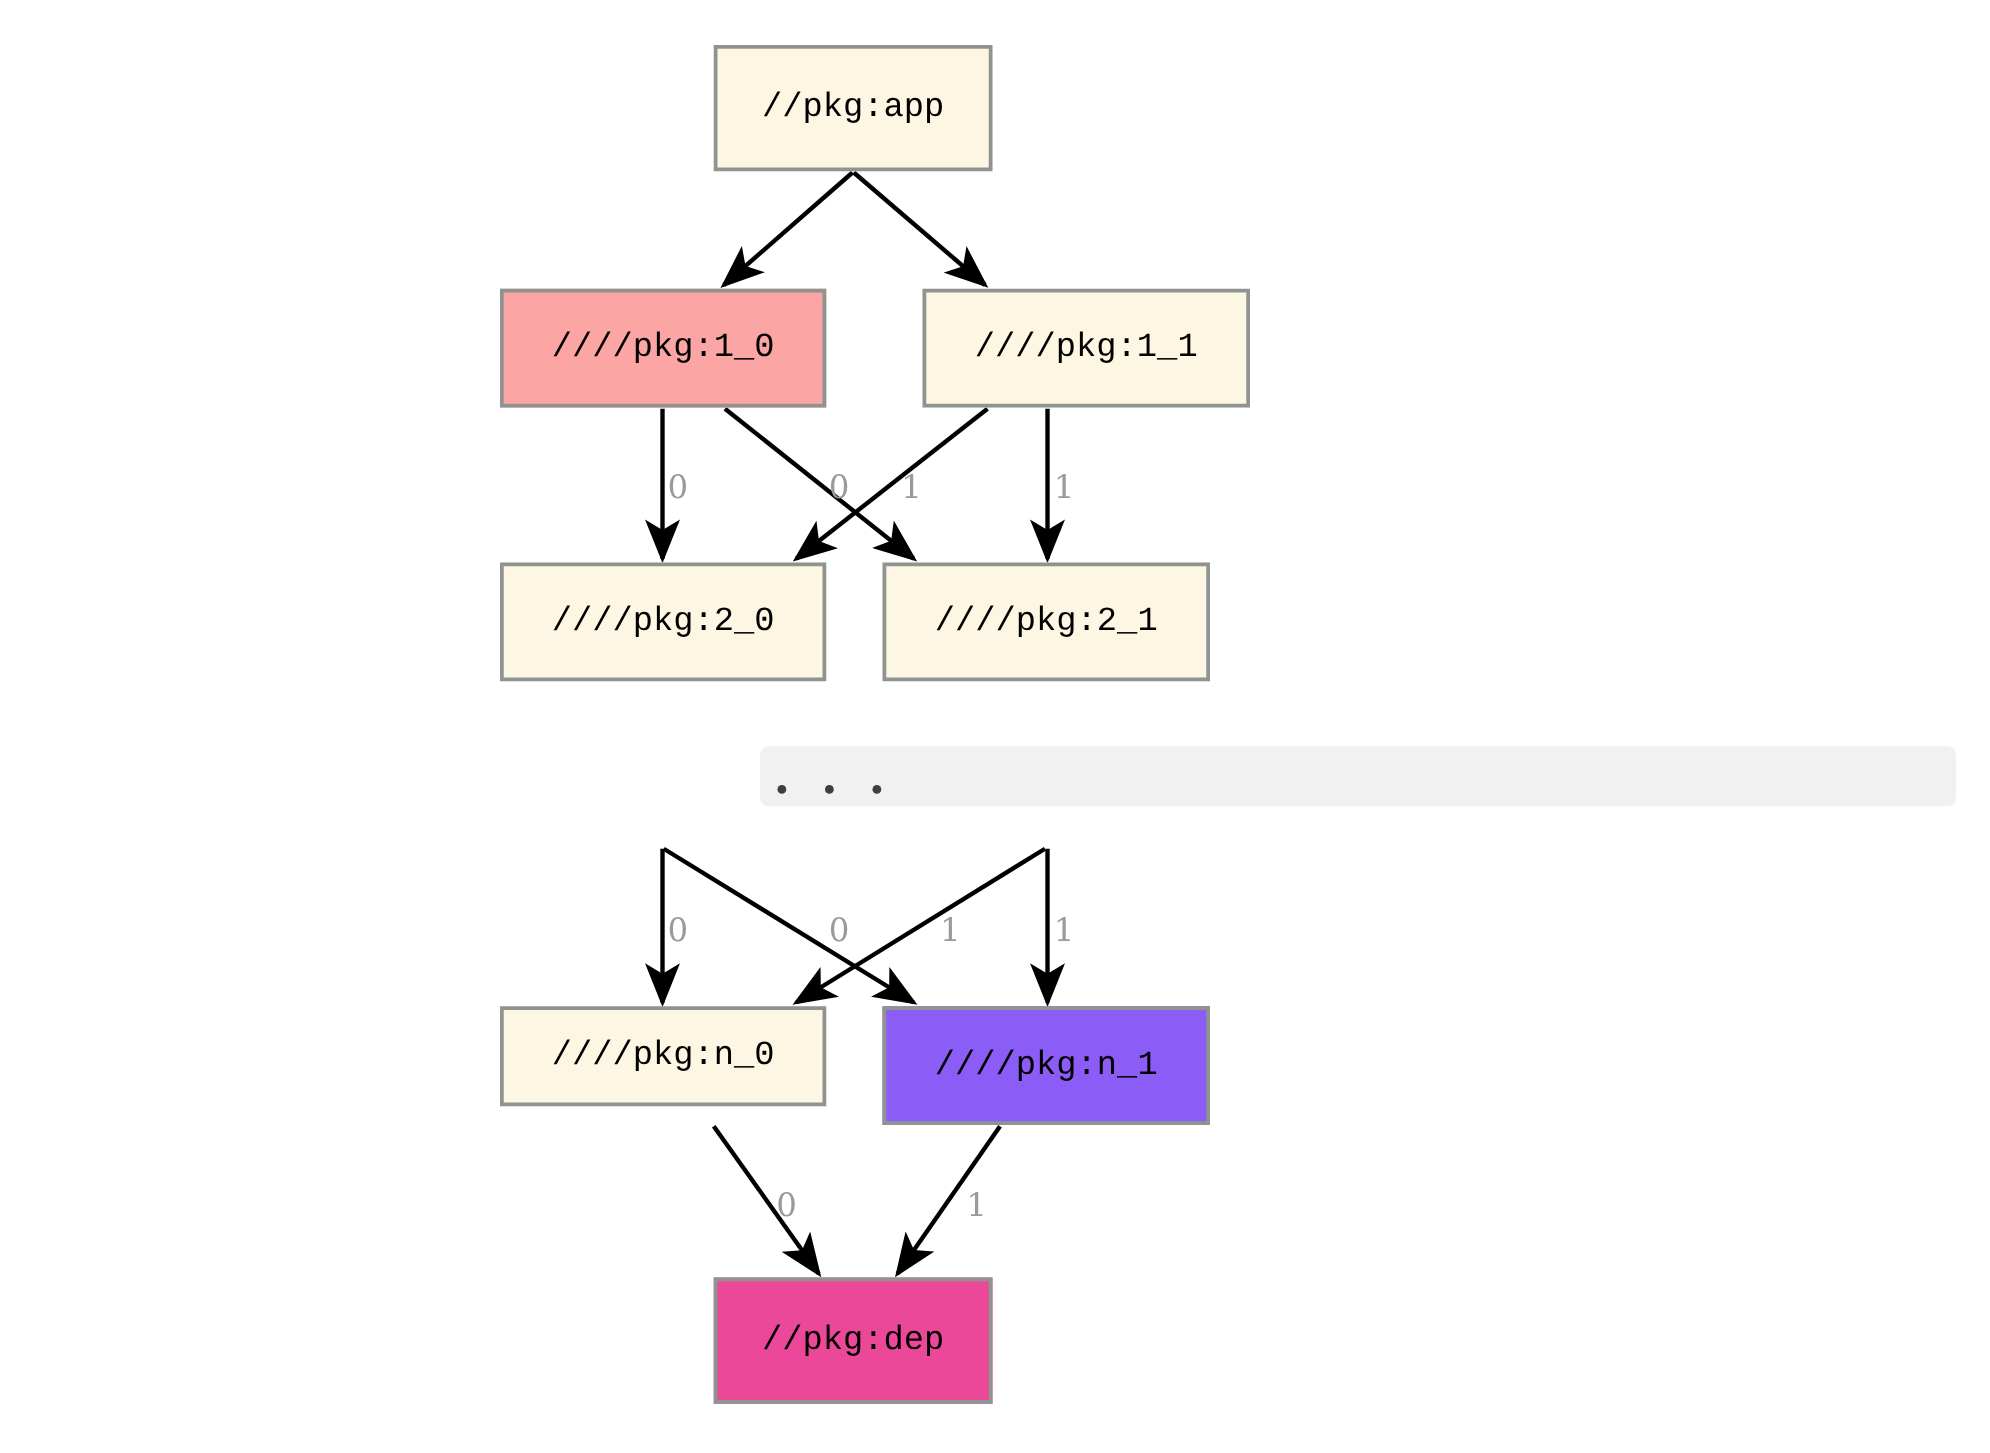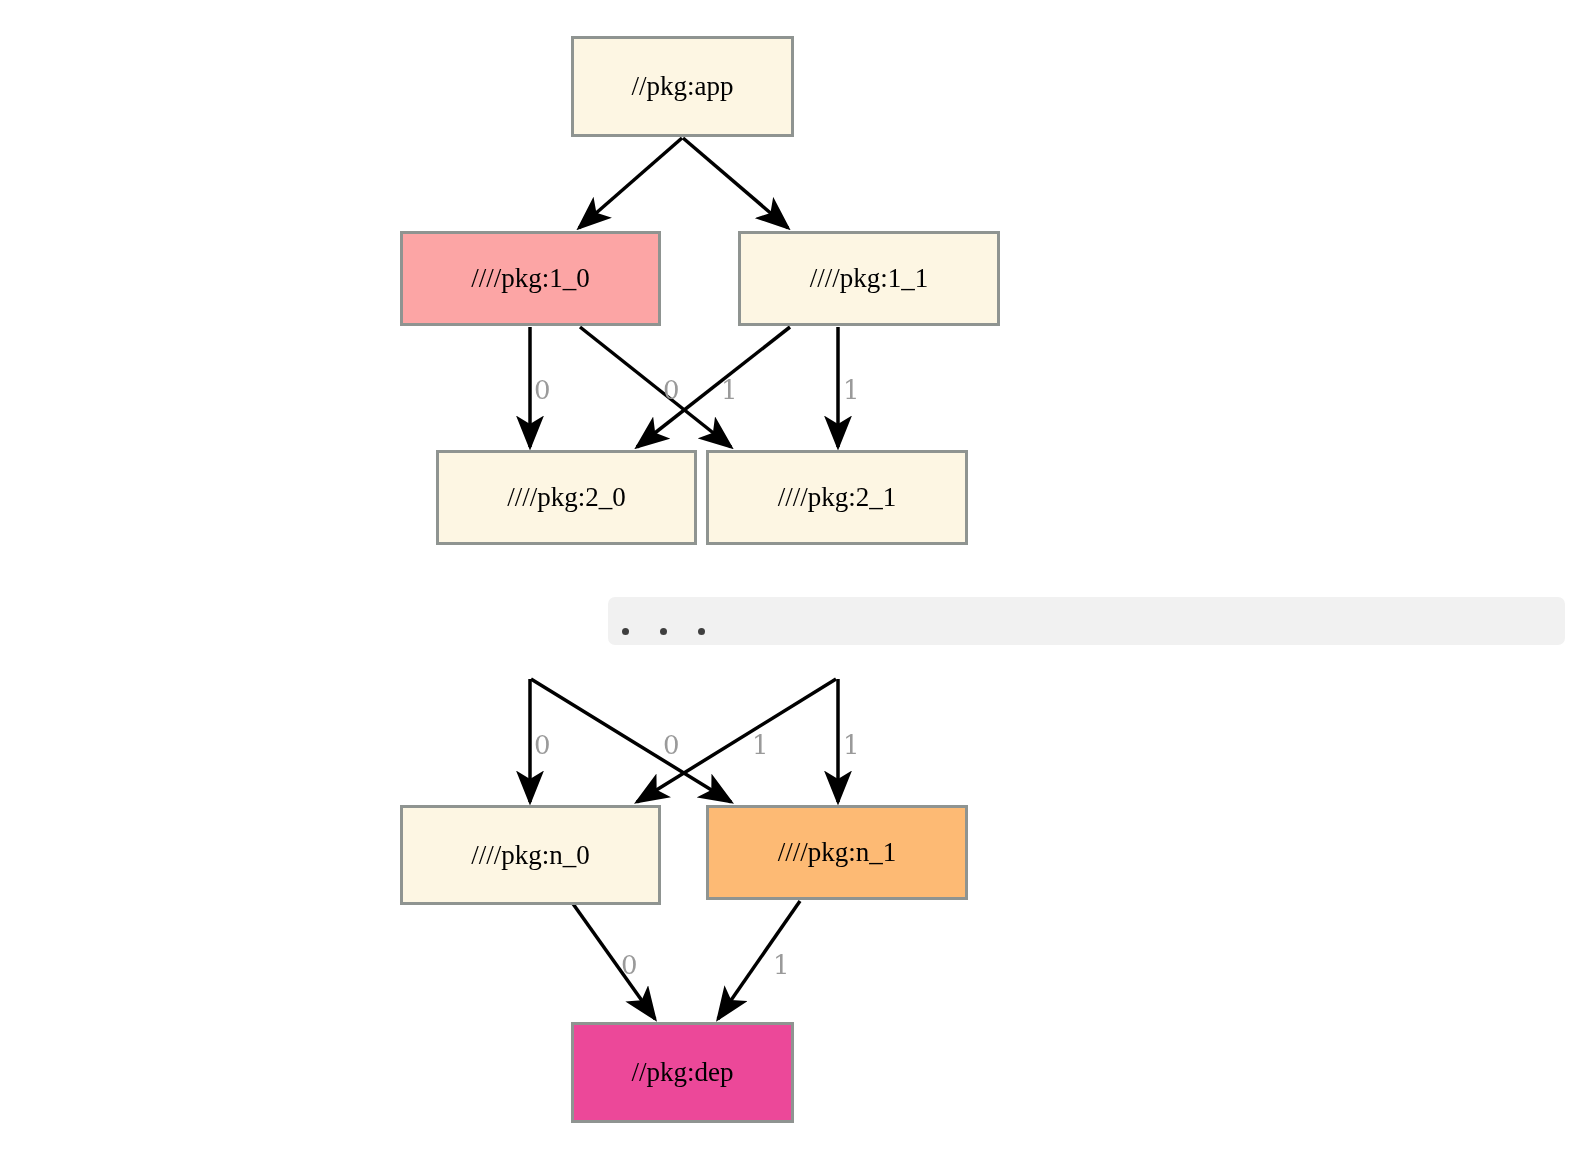--- a/index.html
+++ b/index.html
@@ -24,21 +24,21 @@
   .node-box {
     position: absolute;
     box-sizing: border-box;
     background: #fdf6e3;
     border: 3px solid #8f9491;
     display: flex;
     align-items: center;
     justify-content: center;
   }
   .node-label {
-    font-family: Liberation Serif, serif;
+    font-family: Liberation Mono, monospace;
     font-size: 27px;
     color: #000000;
     white-space: pre;
     letter-spacing: 0px;
   }
   .edge-label {
     position: absolute;
     font-family: "DejaVu Serif", "Liberation Serif", serif;
     font-size: 26px;
     color: #9a9a9a;
@@ -92,30 +92,30 @@
 <div id="node-layer">
     <div class="node-box" style="left: 571px; top: 36px; width: 223px; height: 101px; background: rgb(253, 246, 227); border-color: rgb(143, 148, 145);">
       <span class="node-label">//pkg:app</span>
     </div>
     <div class="node-box" style="left: 400px; top: 231px; width: 261px; height: 95px; background: #fca5a5; border-color: rgb(143, 148, 145);">
       <span class="node-label">////pkg:1_0</span>
     </div>
     <div class="node-box" style="left: 738px; top: 231px; width: 262px; height: 95px; background: rgb(253, 246, 227); border-color: rgb(143, 148, 145);">
       <span class="node-label">////pkg:1_1</span>
     </div>
-    <div class="node-box" style="left: 400px; top: 450px; width: 261px; height: 95px; background: rgb(253, 246, 227); border-color: rgb(143, 148, 145); margin-left: 36px;">
+    <div class="node-box" style="left: 400px; top: 450px; width: 261px; height: 95px; background: rgb(253, 246, 227); border-color: rgb(143, 148, 145);">
       <span class="node-label">////pkg:2_0</span>
     </div>
     <div class="node-box" style="left: 706px; top: 450px; width: 262px; height: 95px; background: rgb(253, 246, 227); border-color: rgb(143, 148, 145);">
       <span class="node-label">////pkg:2_1</span>
     </div>
-    <div class="node-box" style="left: 400px; top: 805px; width: 261px; height: 100px; background: rgb(253, 246, 227); border-color: rgb(143, 148, 145);">
+    <div class="node-box" style="left: 400px; top: 805px; width: 261px; height: 80px; background: rgb(253, 246, 227); border-color: rgb(143, 148, 145);">
       <span class="node-label">////pkg:n_0</span>
     </div>
-    <div class="node-box" style="left: 706px; top: 805px; width: 262px; height: 95px; background: #fdba74; border-color: rgb(143, 148, 145);">
+    <div class="node-box" style="left: 706px; top: 805px; width: 262px; height: 95px; background: #8b5cf6; border-color: rgb(143, 148, 145);">
       <span class="node-label">////pkg:n_1</span>
     </div>
     <div class="node-box" style="left: 571px; top: 1022px; width: 223px; height: 101px; background: #ec4899; border-color: rgb(143, 148, 145);">
       <span class="node-label">//pkg:dep</span>
     </div>
   </div>
 
 <div id="edge-label-layer">
     <div class="edge-label" style="left: 534px; top: 375px; color: rgb(154, 154, 154);">0</div>
     <div class="edge-label" style="left: 663px; top: 375px; color: rgb(154, 154, 154);">0</div>

